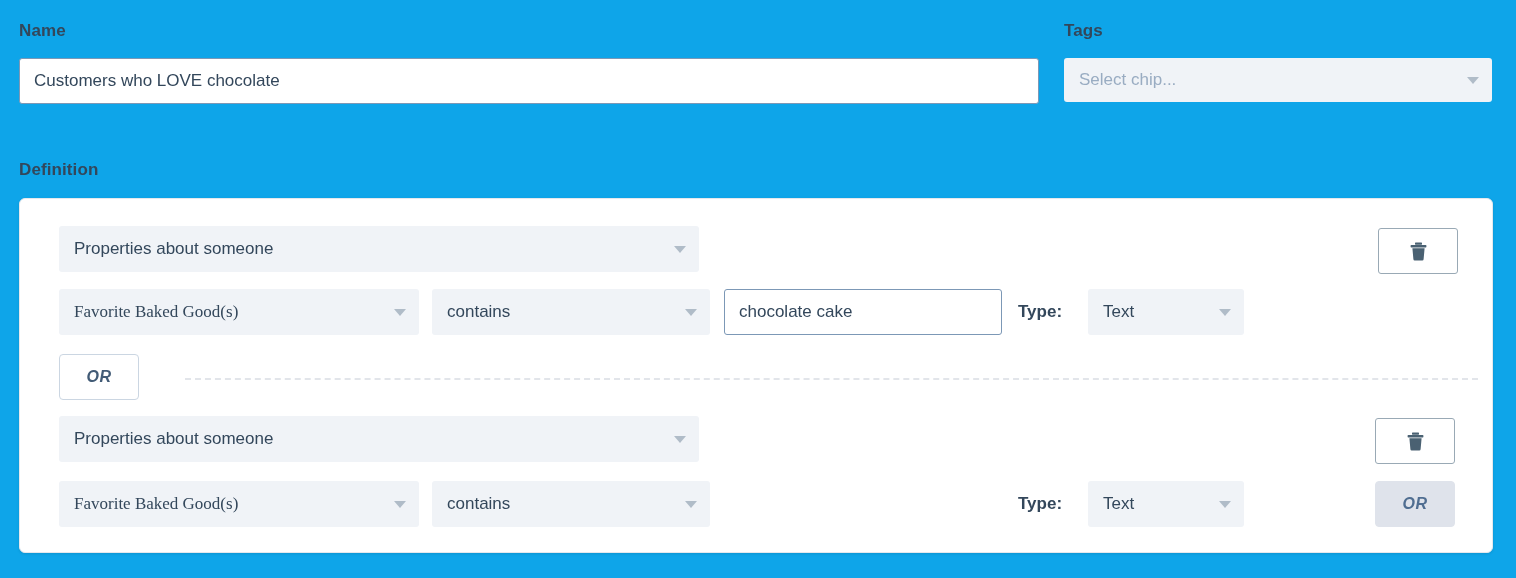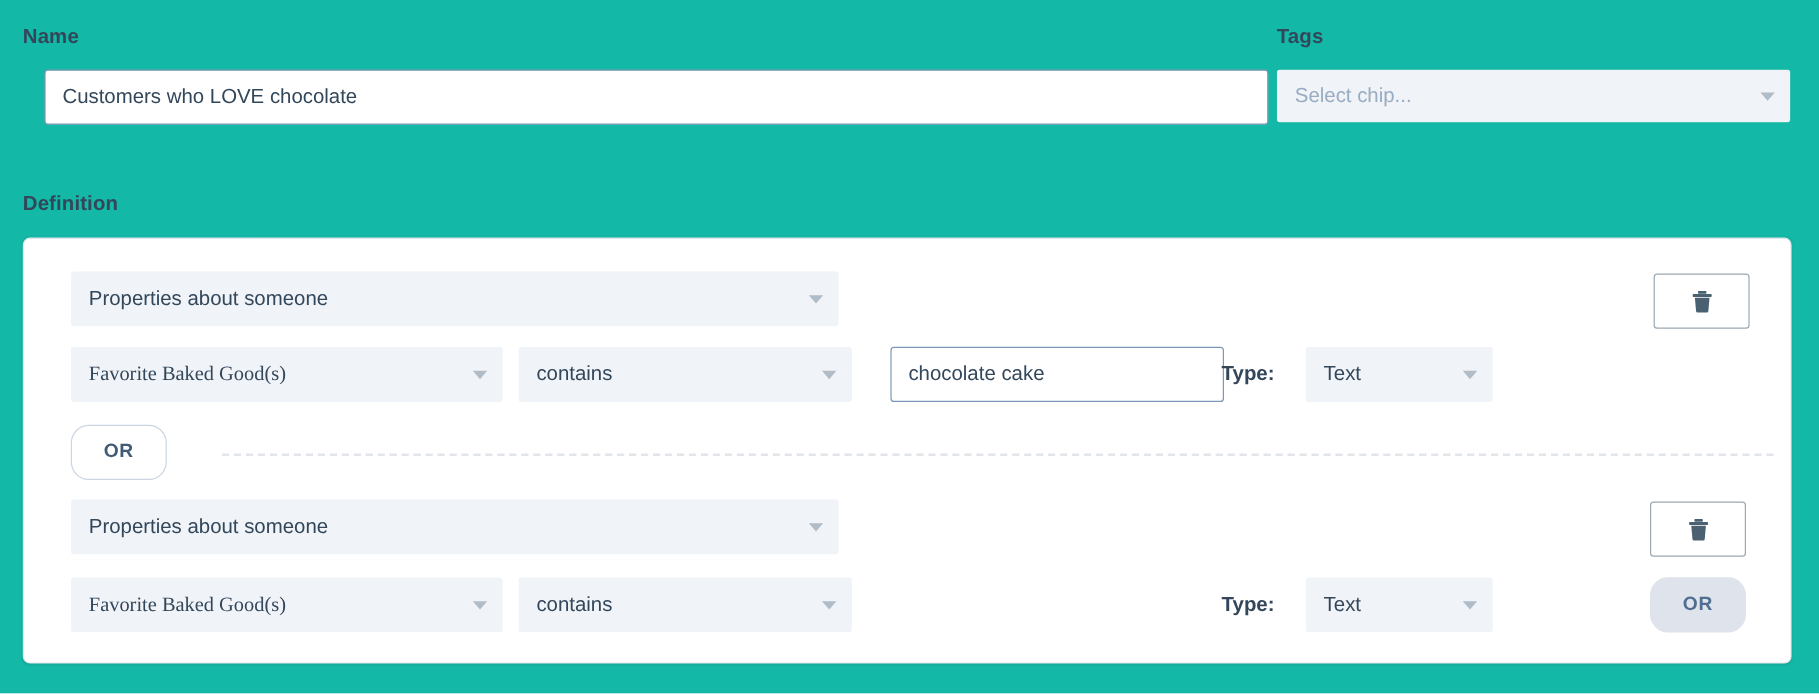--- a/index.html
+++ b/index.html
@@ -6,21 +6,21 @@
   html, body {
     margin: 0;
     padding: 0;
     background: #ffffff;
     font-family: "Liberation Sans", sans-serif;
   }
   .page {
     position: relative;
     width: 1516px;
     height: 578px;
-    background: #14b8a6;
+    background: #0ea5e9;
     overflow: hidden;
   }
 
   
   .label {
     font-size: 17px;
     font-weight: bold;
     color: #33475b;
     letter-spacing: .1px;
   }
@@ -28,21 +28,20 @@
     background: #ffffff;
     border: 1px solid #7c98b6;
     border-radius: 3px;
     color: #33475b;
     font-family: "Liberation Sans", sans-serif;
     font-size: 17px;
     padding: 0 14px;
     outline: none;
     display: flex;
     align-items: center;
-    margin-left: 18px;
   }
   .select {
     position: relative;
     background: #f0f3f7;
     border: 1px solid transparent;
     border-radius: 3px;
     color: #33475b;
     font-size: 17px;
     display: flex;
     align-items: center;
@@ -137,29 +136,30 @@
     display: flex;
     align-items: center;
     justify-content: center;
     cursor: pointer;
   }
   .or-btn {
     position: absolute;
     width: 80px; height: 46px;
     background: #ffffff;
     border: 1px solid #cbd6e2;
-    border-radius: 15px;
+    border-radius: 4px;
     display: flex;
     align-items: center;
     justify-content: center;
     font-size: 16px;
     font-weight: bold;
     color: #425b76;
     letter-spacing: .6px;
     cursor: pointer;
+    font-style: italic;
   }
   .or-btn.filled {
     background: #dfe3eb;
     border-color: #dfe3eb;
     color: #506e91;
   }
   .dash {
     position: absolute;
     left: 165px;
     width: 1293px;

